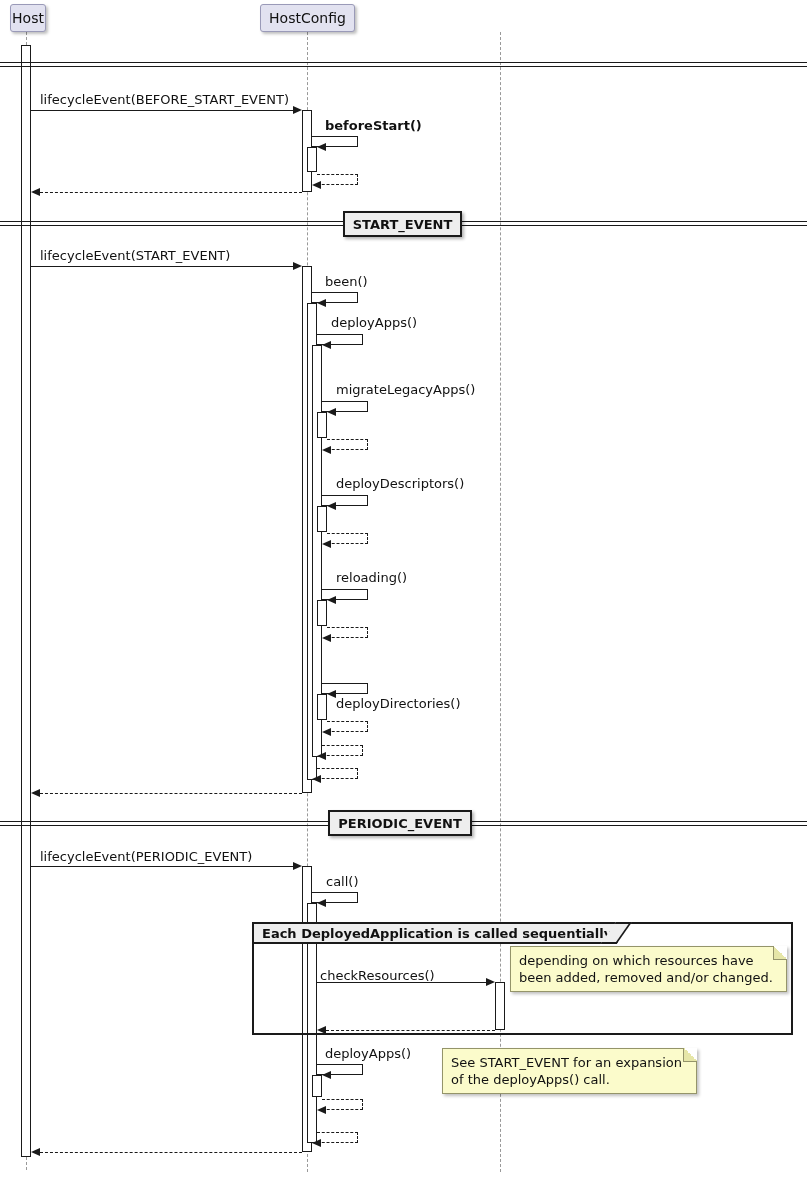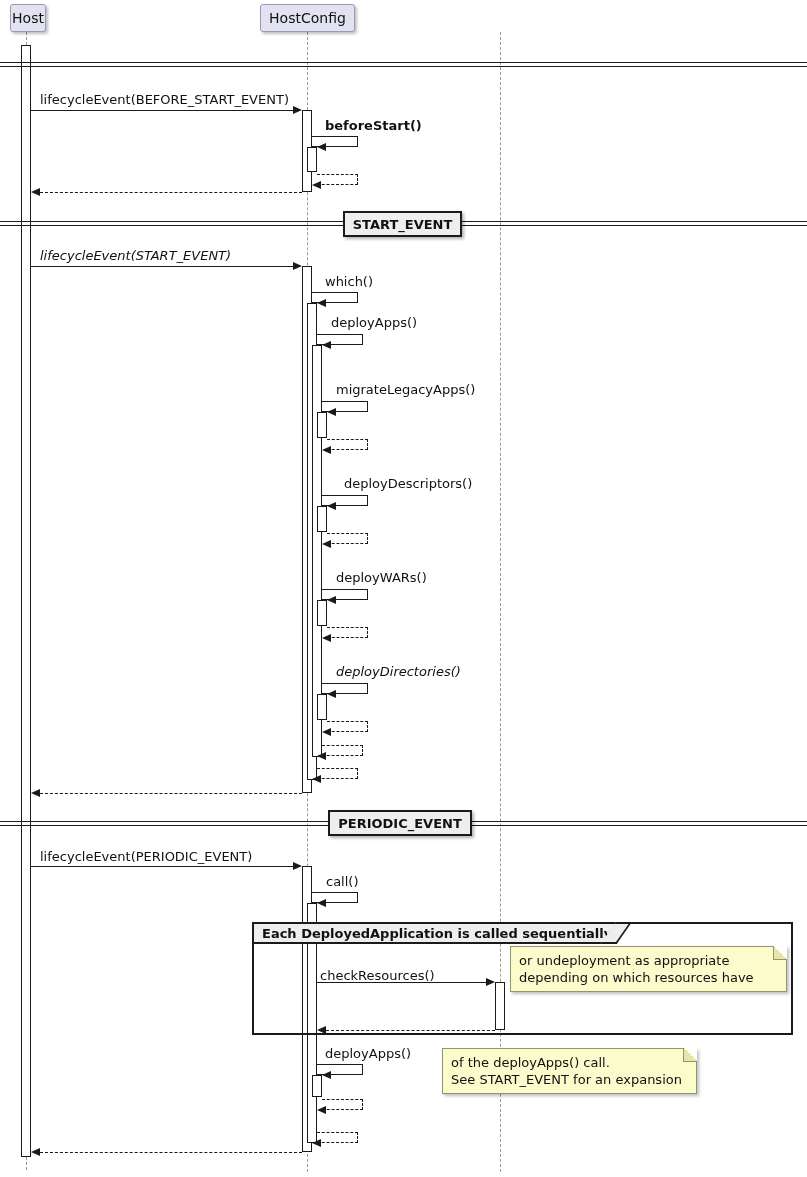--- a/index.html
+++ b/index.html
@@ -108,51 +108,51 @@
 
   <div class="ml" style="left:325px;top:118px;font-weight:bold;">beforeStart()</div>
   <div class="self" style="left:312px;top:136px;width:46px;height:11px;"></div>
   <div class="al" style="left:317px;top:143px;"></div>
   <div class="selfd" style="left:317px;top:174px;width:41px;height:11px;"></div>
   <div class="al" style="left:312px;top:181px;"></div>
 
   <div class="lnd" style="left:40px;top:192px;width:262px;"></div>
   <div class="al" style="left:31px;top:188px;"></div>
 
-  <div class="ml" style="left:40px;top:248px;font-style:italic;">lifecycleEvent(START_EVENT)</div>
+  <div class="ml" style="left:40px;top:248px;">lifecycleEvent(START_EVENT)</div>
   <div class="ln" style="left:31px;top:266px;width:262px;"></div>
   <div class="ar" style="left:293px;top:262px;"></div>
 
-  <div class="ml" style="left:325px;top:274px;">which()</div>
+  <div class="ml" style="left:325px;top:274px;">been()</div>
   <div class="self" style="left:312px;top:292px;width:46px;height:11px;"></div>
   <div class="al" style="left:317px;top:299px;"></div>
 
   <div class="ml" style="left:331px;top:315px;">deployApps()</div>
   <div class="self" style="left:317px;top:334px;width:46px;height:11px;"></div>
   <div class="al" style="left:322px;top:341px;"></div>
 
   <div class="ml" style="left:336px;top:382px;">migrateLegacyApps()</div>
   <div class="self" style="left:322px;top:401px;width:46px;height:11px;"></div>
   <div class="al" style="left:327px;top:408px;"></div>
   <div class="selfd" style="left:327px;top:439px;width:41px;height:11px;"></div>
   <div class="al" style="left:322px;top:446px;"></div>
 
-  <div class="ml" style="left:336px;top:476px;margin-left:8px;">deployDescriptors()</div>
+  <div class="ml" style="left:336px;top:476px;">deployDescriptors()</div>
   <div class="self" style="left:322px;top:495px;width:46px;height:11px;"></div>
   <div class="al" style="left:327px;top:502px;"></div>
   <div class="selfd" style="left:327px;top:533px;width:41px;height:11px;"></div>
   <div class="al" style="left:322px;top:540px;"></div>
 
-  <div class="ml" style="left:336px;top:570px;">deployWARs()</div>
+  <div class="ml" style="left:336px;top:570px;">reloading()</div>
   <div class="self" style="left:322px;top:589px;width:46px;height:11px;"></div>
   <div class="al" style="left:327px;top:596px;"></div>
   <div class="selfd" style="left:327px;top:627px;width:41px;height:11px;"></div>
   <div class="al" style="left:322px;top:634px;"></div>
 
-  <div class="ml" style="left:336px;top:664px;font-style:italic;">deployDirectories()</div>
+  <div class="ml" style="left:336px;top:696px;">deployDirectories()</div>
   <div class="self" style="left:322px;top:683px;width:46px;height:11px;"></div>
   <div class="al" style="left:327px;top:690px;"></div>
   <div class="selfd" style="left:327px;top:721px;width:41px;height:11px;"></div>
   <div class="al" style="left:322px;top:728px;"></div>
 
   <div class="selfd" style="left:322px;top:745px;width:41px;height:11px;"></div>
   <div class="al" style="left:317px;top:752px;"></div>
   <div class="selfd" style="left:317px;top:768px;width:41px;height:11px;"></div>
   <div class="al" style="left:312px;top:775px;"></div>
 
@@ -180,27 +180,27 @@
   <div class="al" style="left:317px;top:1106px;"></div>
 
   <div class="selfd" style="left:317px;top:1132px;width:41px;height:11px;"></div>
   <div class="al" style="left:312px;top:1139px;"></div>
 
   <div class="lnd" style="left:40px;top:1152px;width:262px;"></div>
   <div class="al" style="left:31px;top:1148px;"></div>
 
   <div class="note" style="left:510px;top:946px;width:277px;">
     <div class="fold"></div>
-    <div>or undeployment as appropriate</div>
     <div>depending on which resources have</div>
+    <div>been added, removed and/or changed.</div>
   </div>
   <div class="note" style="left:442px;top:1048px;width:255px;">
     <div class="fold"></div>
+    <div>See START_EVENT for an expansion</div>
     <div>of the deployApps() call.</div>
-    <div>See START_EVENT for an expansion</div>
   </div>
 
   <div class="part" style="left:10px;top:4px;width:36px;">
     <span>Host</span>
   </div>
   <div class="part" style="left:260px;top:4px;width:95px;">
     <span>HostConfig</span>
   </div>
 
 </div>

